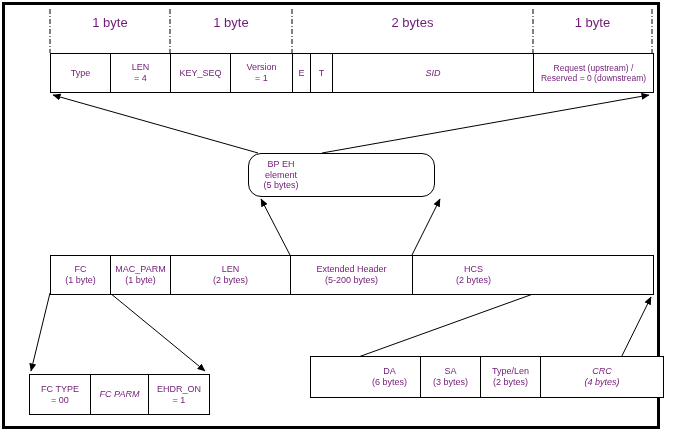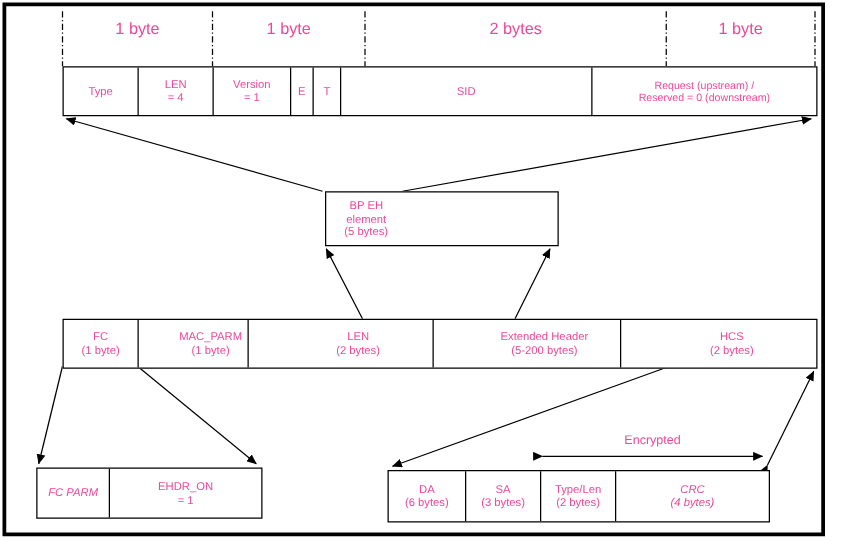--- a/index.html
+++ b/index.html
@@ -1,18 +1,18 @@
 <!DOCTYPE html>
 <html><head>
 <meta charset="utf-8">
 <style>
   html,body { margin:0; padding:0; background:#fff; }
   .canvas {
     position:relative; width:676px; height:433px; background:#ffffff;
-    font-family:"Liberation Sans", sans-serif; color:#ec4899;
+    font-family:"Liberation Sans", sans-serif; color:#701a75;
     overflow:hidden;
   }
   .frame {
     position:absolute; left:2px; top:2px; width:658px; height:427px;
     border:3px solid #000; box-sizing:border-box;
   }
   .lines { position:absolute; left:0; top:0; width:676px; height:433px; }
   .size-label {
     position:absolute; top:12px; height:20px; display:flex;
     align-items:center; justify-content:center; font-size:13px;
@@ -67,60 +67,62 @@
 
   <div class="size-label" style="left:50px;width:120px;">1 byte</div>
   <div class="size-label" style="left:170px;width:122px;">1 byte</div>
   <div class="size-label" style="left:292px;width:241px;">2 bytes</div>
   <div class="size-label" style="left:533px;width:119px;">1 byte</div>
 
   <div class="tbl" style="left:50px;top:53px;width:602px;height:38px;">
     <div class="cell" style="width:60px;">Type</div>
     <div class="cell" style="width:60px;">LEN
 = 4</div>
+    <div class="cell" style="width:60px;">KEY_SEQ</div>
     <div class="cell" style="width:62px;">Version
 = 1</div>
     <div class="cell" style="width:18px;">E</div>
     <div class="cell" style="width:22px;">T</div>
-    <div class="cell" style="width:201px;">SID</div>
+    <div class="cell" style="width:201px;font-style:italic;">SID</div>
     <div class="cell" style="flex:1;font-size:8.5px;">Request (upstream) /
 Reserved = 0 (downstream)</div>
   </div>
 
-  <div class="tbl" style="left:260px;top:153px;width:185px;height:42px;">
+  <div class="tbl" style="left:248px;top:153px;width:185px;height:42px;border-radius:13px;">
     <div class="cell" style="width:64px;">BP EH
 element
 (5 bytes)</div>
   </div>
 
-  <div class="tbl" style="left:50px;top:255px;width:602px;height:38px;gap:28px;">
+  <div class="tbl" style="left:50px;top:255px;width:602px;height:38px;">
     <div class="cell" style="width:60px;">FC
 (1 byte)</div>
     <div class="cell" style="width:60px;">MAC_PARM
 (1 byte)</div>
     <div class="cell" style="width:120px;">LEN
 (2 bytes)</div>
     <div class="cell" style="width:122px;">Extended Header
 (5-200 bytes)</div>
     <div class="cell" style="width:121px;">HCS
 (2 bytes)</div>
   </div>
 
   <div class="tbl" style="left:29px;top:374px;width:179px;height:39px;">
+    <div class="cell" style="width:61px;">FC TYPE
+= 00</div>
     <div class="cell" style="width:58px;font-style:italic;">FC PARM</div>
     <div class="cell" style="flex:1;">EHDR_ON
 = 1</div>
   </div>
 
-  <div class="tbl" style="left:310px;top:376px;width:304px;height:40px;">
+  <div class="tbl" style="left:310px;top:356px;width:304px;height:40px;padding-left:48px;">
     <div class="cell" style="width:62px;">DA
 (6 bytes)</div>
     <div class="cell" style="width:60px;">SA
 (3 bytes)</div>
     <div class="cell" style="width:60px;">Type/Len
 (2 bytes)</div>
     <div class="cell" style="flex:1;font-style:italic;">CRC
 (4 bytes)</div>
   </div>
 
-  <div class="encrypted-label">Encrypted</div>
 
 </div>
 
 </body></html>

